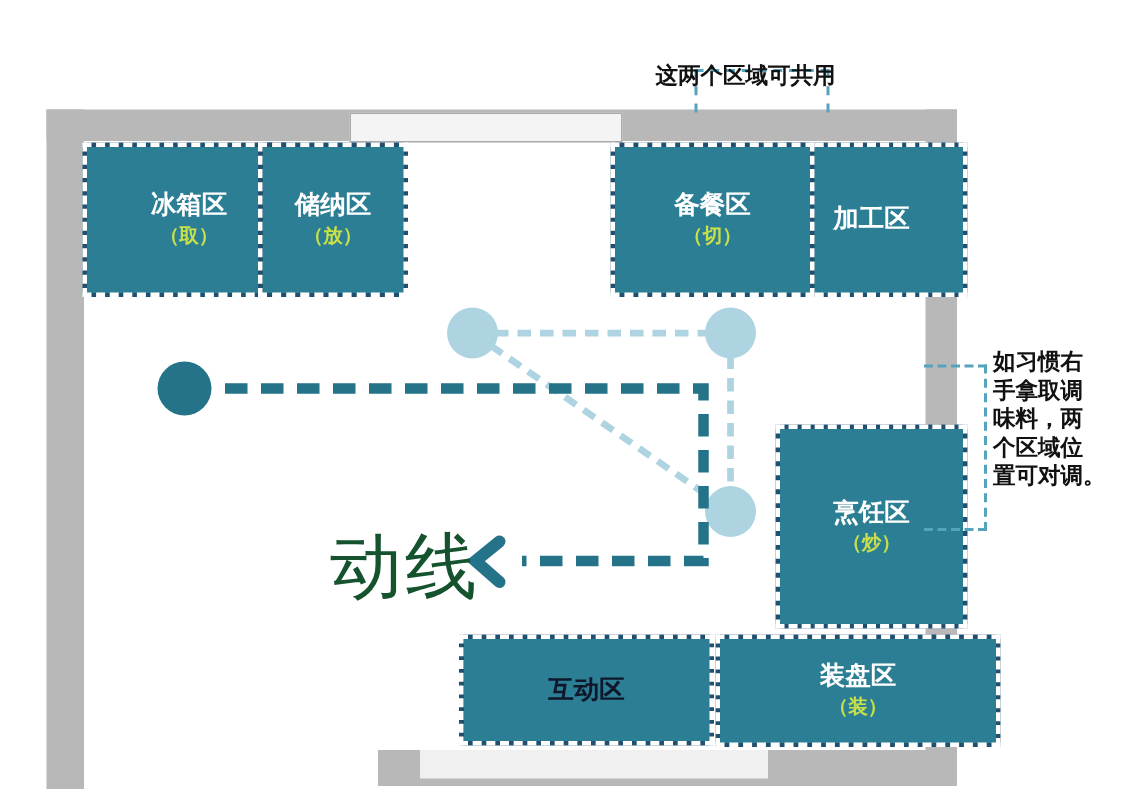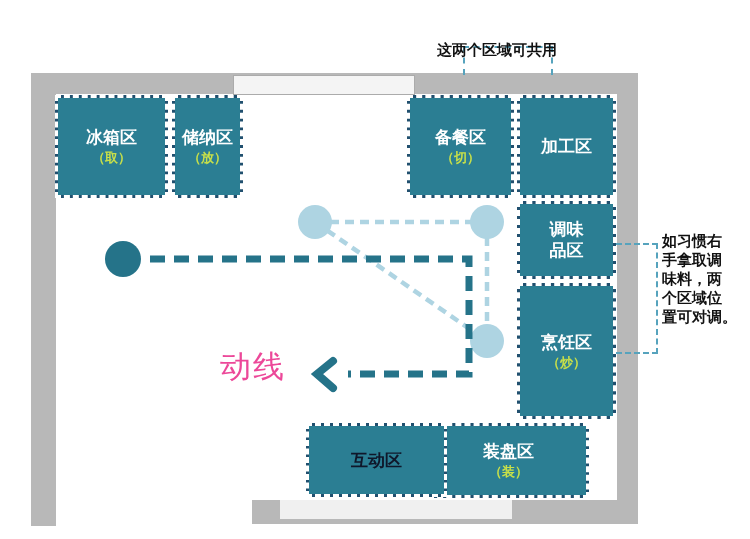--- a/index.html
+++ b/index.html
@@ -11,50 +11,50 @@
   .wall{position:absolute;background:#b8b8b8;z-index:1;}
   .wall-top{left:31px;top:73px;width:607px;height:21px;}
   .wall-left{left:31px;top:73px;width:25px;height:453px;}
   .wall-right{left:617px;top:73px;width:21px;height:451px;}
   .wall-bottom{left:252px;top:500px;width:386px;height:24px;}
   .window-top{position:absolute;left:233px;top:75px;width:180px;height:18px;
     background:#f4f4f4;border:1px solid #ababab;z-index:2;}
   .door-bottom{position:absolute;left:280px;top:500px;width:232px;height:19px;
     background:#f0f0f0;z-index:2;}
   
-  .zone{position:absolute;background:#21506f;z-index:3;}
+  .zone{position:absolute;background:#21506f;z-index:3;padding-left:29px;}
   .zone-in{position:absolute;inset:0;border:3px dashed #ffffff;background:#2b7e93;
     background-clip:padding-box;display:flex;flex-direction:column;align-items:center;
     justify-content:center;text-align:center;}
   .zl{color:#ffffff;font-weight:bold;font-size:17px;line-height:21px;white-space:pre-line;}
   .zs{color:#c8e049;font-weight:bold;font-size:13px;line-height:16px;margin-top:2px;}
   .zs:empty{display:none;}
   .zone--yellow .zl{color:#0f172a;}
   .z-fridge{left:55px;top:95px;width:113px;height:103px;}
   .z-storage{left:172px;top:95px;width:71px;height:103px;}
   .z-washing{left:246px;top:95px;width:158px;height:103px;}
   .z-prep{left:407px;top:95px;width:107px;height:103px;}
   .z-processing{left:517px;top:95px;width:99px;height:103px;}
   .z-seasoning{left:517px;top:201px;width:99px;height:78px;}
   .z-cooking{left:517px;top:283px;width:99px;height:136px;}
-  .z-plating{left:428px;top:423px;width:161px;height:75px;}
+  .z-plating{left:477px;top:423px;width:161px;height:75px;}
   .z-interactive{left:306px;top:423px;width:141px;height:74px;}
   
   #flow-svg{position:absolute;left:0;top:0;width:750px;height:539px;z-index:4;pointer-events:none;}
   
   .bracket{position:absolute;z-index:5;}
   .top-bracket{left:463px;top:46px;width:86px;height:27px;
     border:2px dashed #56a3bd;border-bottom:none;}
   .right-bracket{left:616px;top:243px;width:40px;height:107px;
     border:2px dashed #56a3bd;border-left:none;}
   .note{position:absolute;color:#111111;z-index:6;}
   .top-note{left:437px;top:21px;font-size:15px;font-weight:bold;white-space:nowrap;margin-top:20px;}
   .side-note{left:662px;top:232px;width:84px;font-size:15px;line-height:19px;
     font-weight:bold;white-space:pre-line;}
-  .flow-label{left:220px;top:346px;font-size:31px;font-weight:500;color:#ec4899;
+  .flow-label{left:220px;top:346px;font-size:48px;font-weight:500;color:#14532d;
     letter-spacing:2px;white-space:nowrap;}
 </style>
 </head>
 <body>
 
 <div id="stage">
 
   <div class="wall wall-top"></div>
   <div class="wall wall-left"></div>
   <div class="wall wall-right"></div>
@@ -77,27 +77,20 @@
   <div class="zone z-processing">
     <div class="zone-in">
       <span class="zl">加工区</span>
 
     </div>
   </div>
   <div class="zone z-prep">
     <div class="zone-in">
       <span class="zl">备餐区</span>
       <span class="zs">（切）</span>
-    </div>
-  </div>
-  <div class="zone z-seasoning">
-    <div class="zone-in">
-      <span class="zl">调味
-品区</span>
-
     </div>
   </div>
   <div class="zone z-cooking">
     <div class="zone-in">
       <span class="zl">烹饪区</span>
       <span class="zs">（炒）</span>
     </div>
   </div>
   <div class="zone z-plating">
     <div class="zone-in">

